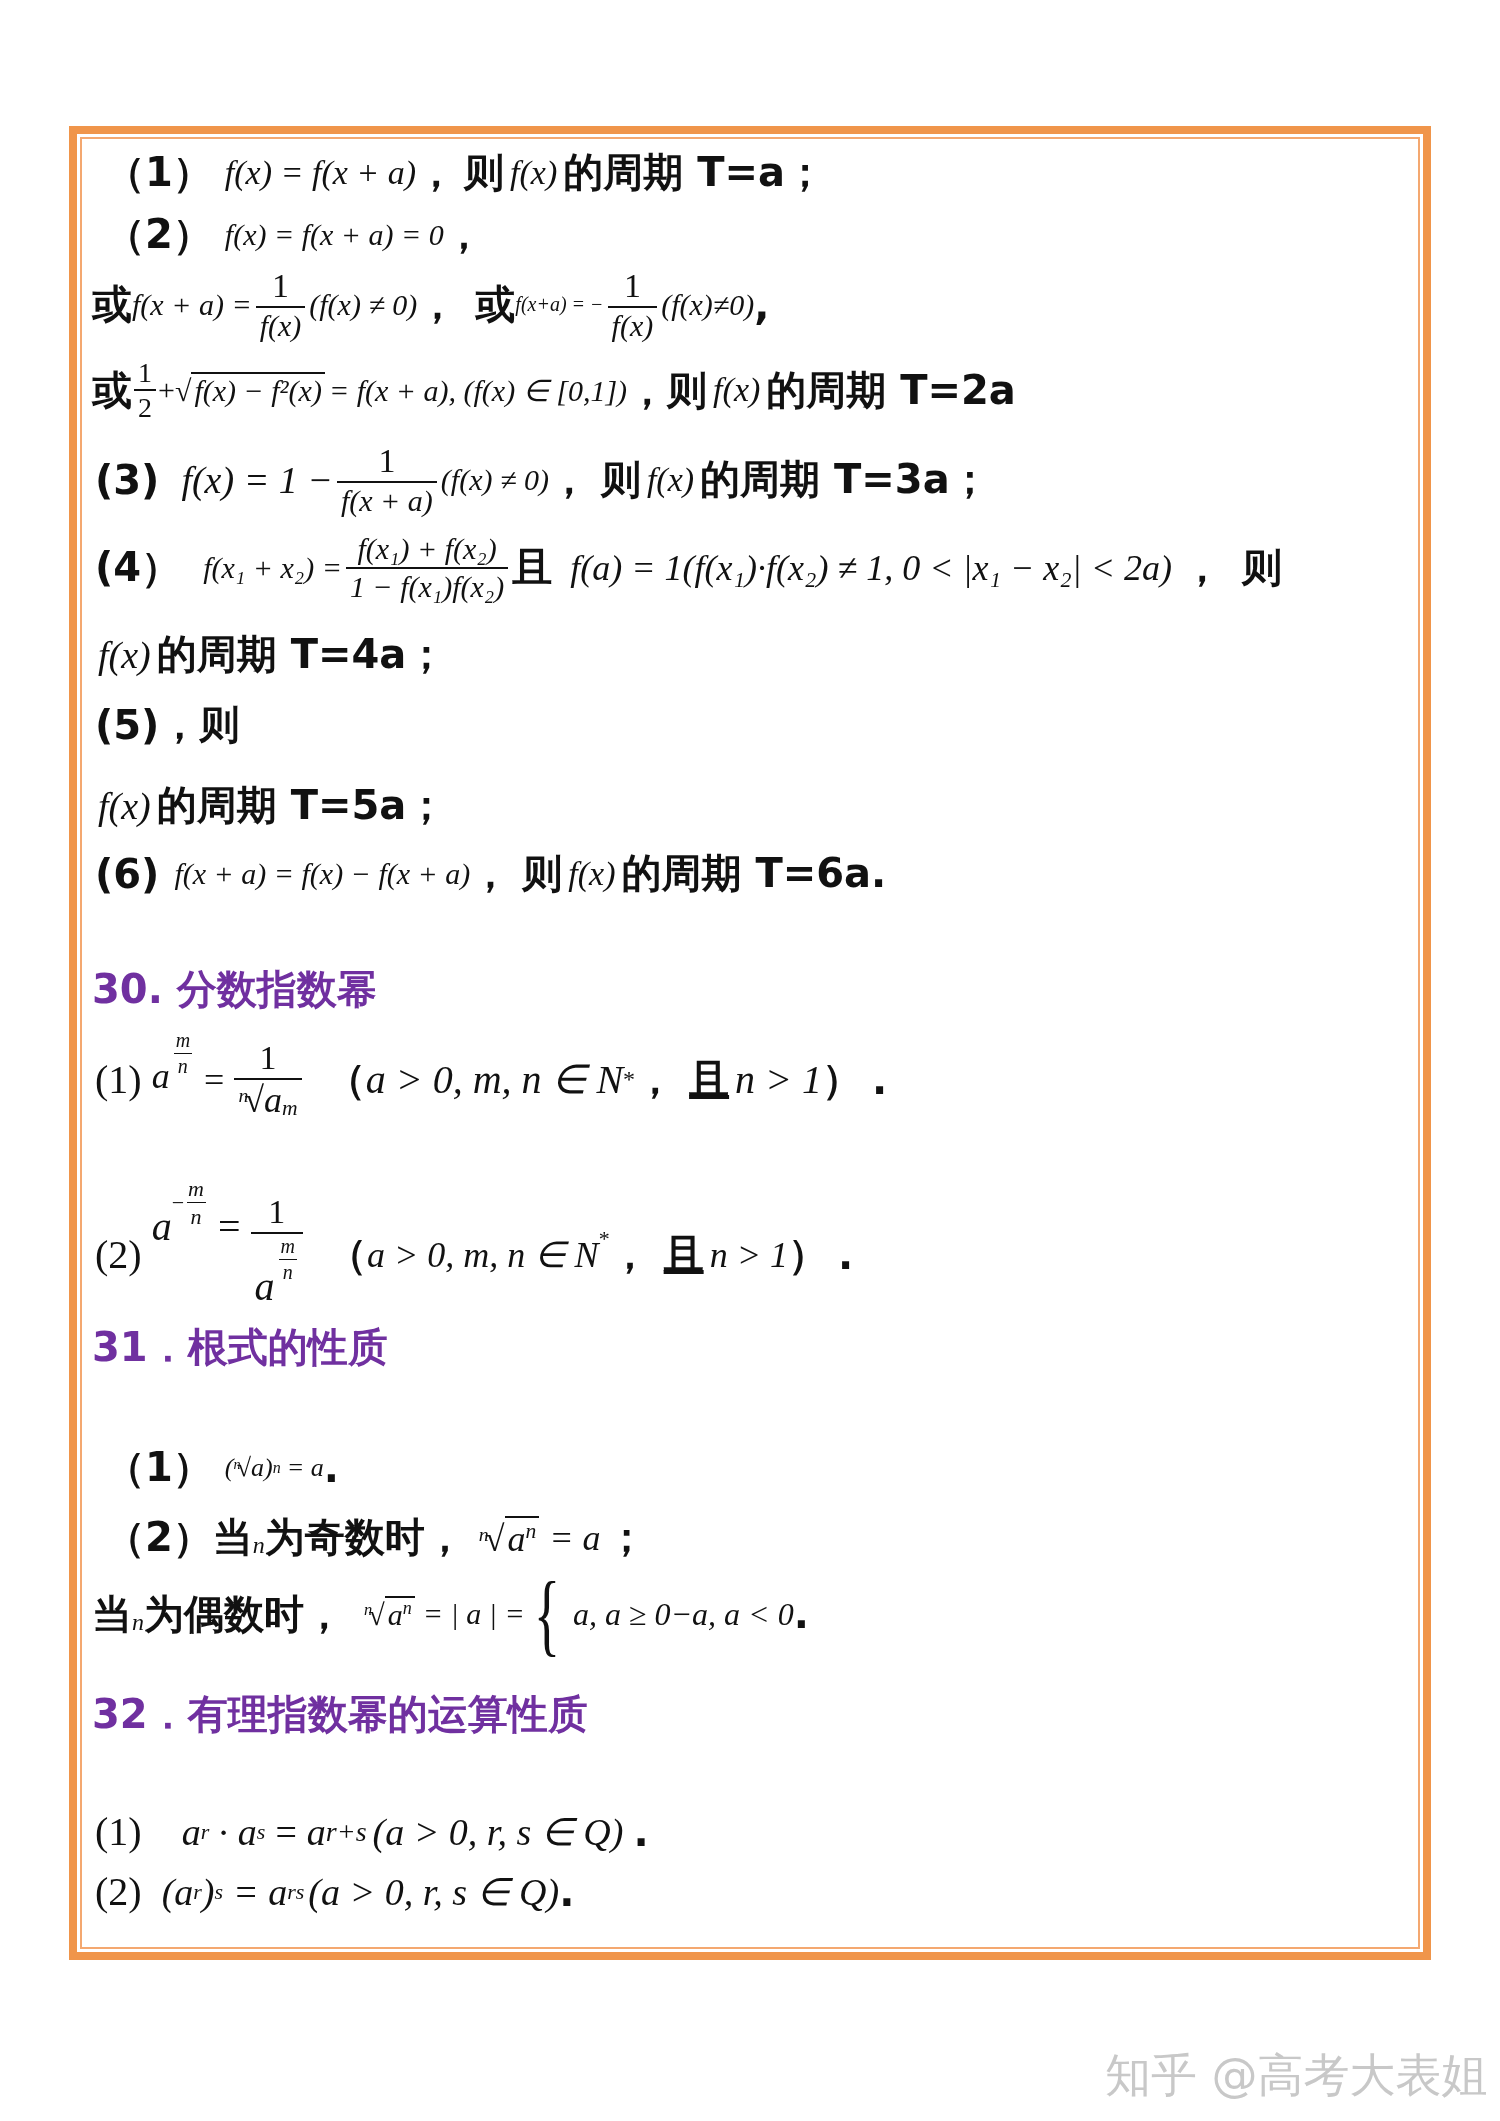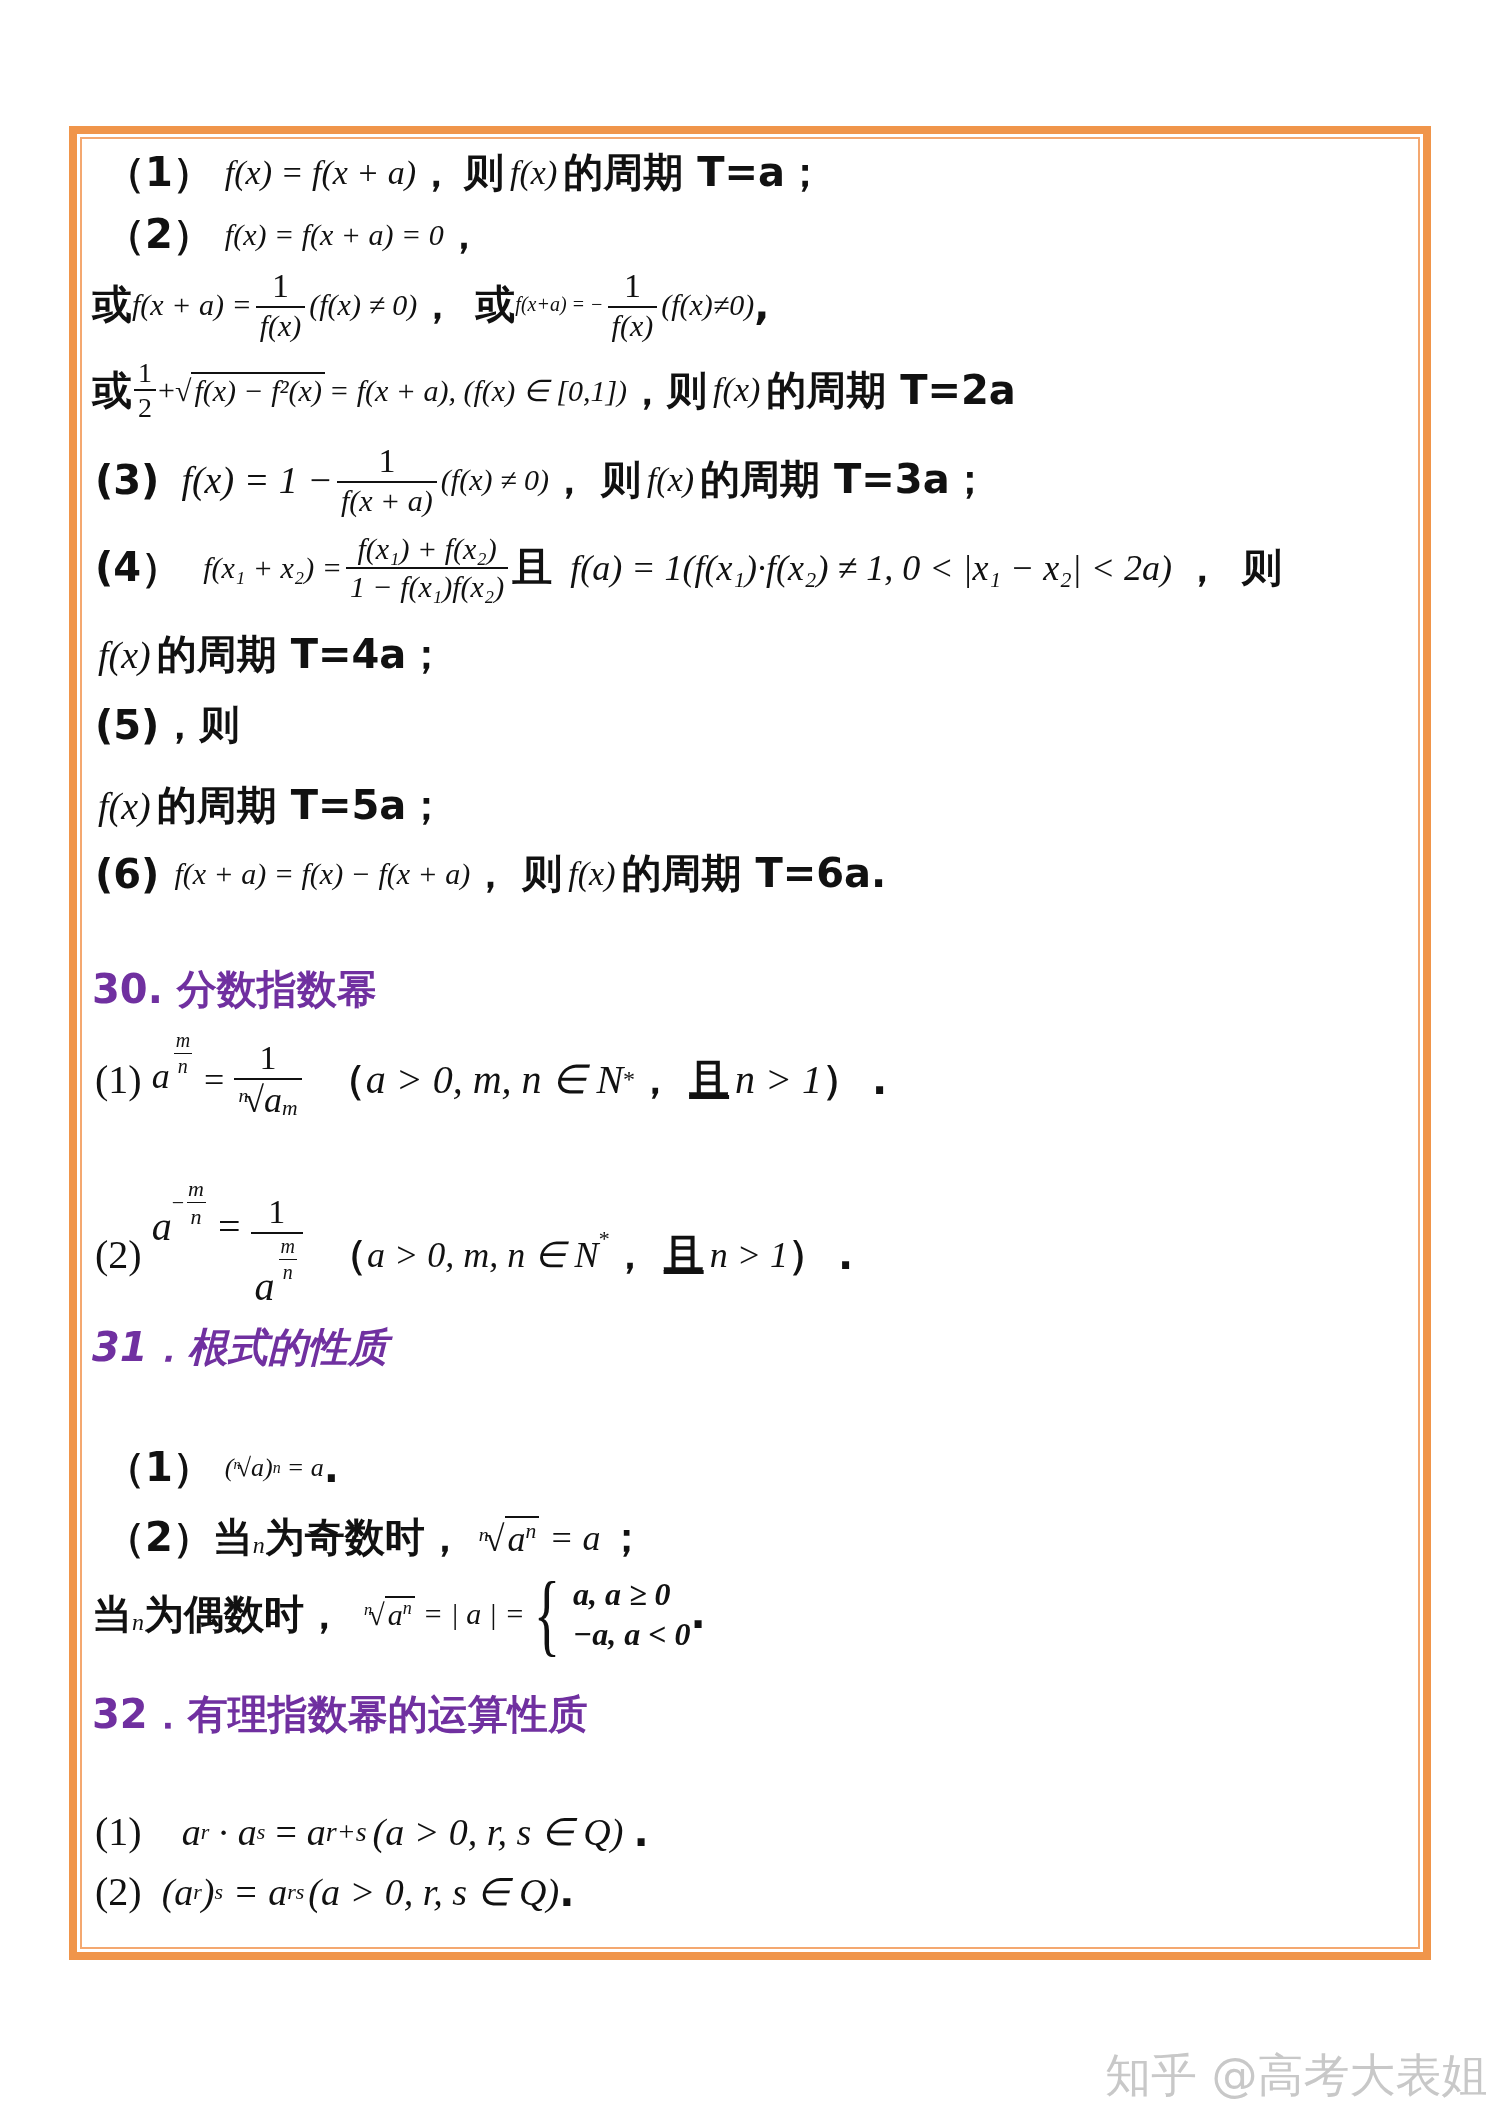--- a/index.html
+++ b/index.html
@@ -20,21 +20,21 @@
   .frac .bot { border-top: 2px solid #111; padding: 2px 4px 0; }
   .sup { font-size: 0.6em; vertical-align: super; }
   .root { display: inline-flex; align-items: flex-end; }
   .rad { border-top: 2px solid #111; padding: 0 3px; }
   .idx { font-size: 0.55em; position: relative; top: -0.7em; margin-right: -4px; font-style: italic; }
   .heading { font-family: "DejaVu Sans", sans-serif; font-size: 40px; color: #7030A0; font-weight: bold; }
   .watermark { position: absolute; left: 1105px; top: 2045px; font-family: "DejaVu Sans", sans-serif;
                font-size: 46px; color: #c8c8c8; white-space: nowrap; }
   .brace { display: inline-flex; align-items: center; }
   .brace .b { font-size: 92px; font-family: "Liberation Serif", serif; line-height: 1; margin-right: 4px; transform: scaleX(0.6); }
-  .cases { display: inline-flex; flex-direction: column; line-height: 1.25; font-weight: bold; }
+  .cases { display: inline-flex; line-height: 1.25; }
 </style>
 </head>
 <body>
 
 <div class="frame-outer"></div>
 <div class="frame-inner"></div>
 
 <div class="line" style="left:105px; top:145px;">
   <span class="cn">（1）</span>
   <span class="m" style="margin-left:12px">f(x) = f(x + a)</span>
@@ -188,21 +188,21 @@
   <span class="cn" style="margin-left:20px; position:relative; top:28px">（</span>
   <span class="m" style="font-size:36px; position:relative; top:28px">a &gt; 0, m, n ∈ N</span>
   <span class="m-up" style="font-size:22px; position:relative; top:12px">*</span>
   <span class="cn" style="position:relative; top:28px">，</span>
   <span class="cn" style="margin-left:14px; text-decoration:underline; position:relative; top:28px">且</span>
   <span class="m" style="font-size:36px; margin-left:6px; position:relative; top:28px">n &gt; 1</span>
   <span class="cn" style="position:relative; top:28px">）</span>
   <span class="cn" style="margin-left:10px; position:relative; top:28px">.</span>
 </div>
 
-<div class="line heading" style="left:92px; top:1320px;font-style:italic;">31．根式的性质</div>
+<div class="line heading" style="left:92px; top:1320px;">31．根式的性质</div>
 
 <div class="line" style="left:105px; top:1440px;">
   <span class="cn">（1）</span>
   <span class="m" style="font-size:26px; margin-left:12px">(</span>
   <span class="root m" style="font-size:26px">
     <span class="idx">n</span>
       <span style="font-style:normal">√</span>
       <span>a</span>
   </span>
   <span class="m" style="font-size:26px">)</span>

